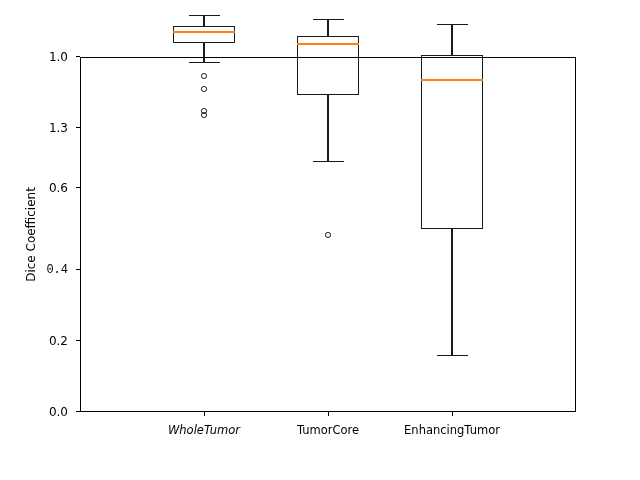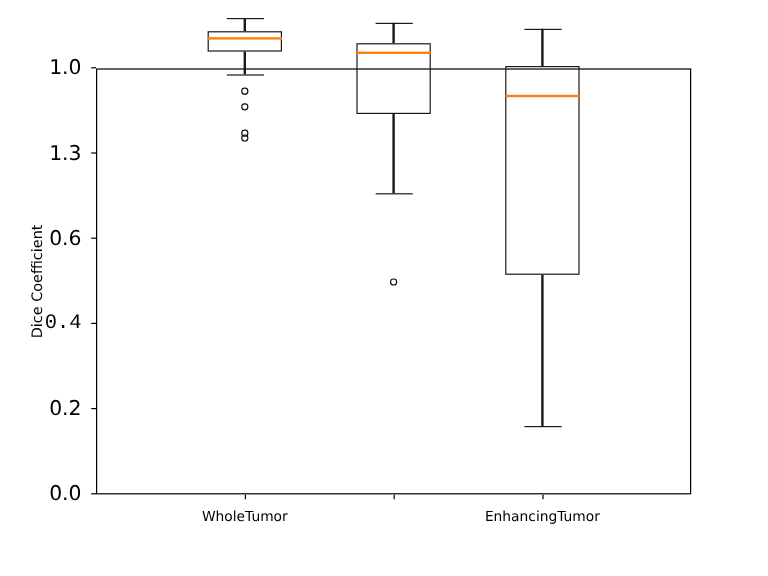--- a/index.html
+++ b/index.html
@@ -9,21 +9,21 @@
 
   
   #plot-area{position:absolute;left:80px;top:57px;width:496px;height:355px;
              border:1px solid #000000;box-sizing:border-box;background:#ffffff;}
 
   
   #y-axis-label{position:absolute;left:0;top:0;width:355px;height:18px;
       transform-origin:0 0;transform:translate(22px,412px) rotate(-90deg);
       text-align:center;font-size:12px;color:#000000;line-height:18px;white-space:nowrap;}
   .ytick{position:absolute;left:0;width:80px;height:14px;margin-top:-7px;}
-  .ytick .tlabel{position:absolute;right:12px;top:0;font-size:17px;color:#000;
+  .ytick .tlabel{position:absolute;right:12px;top:0;font-size:12px;color:#000;
       line-height:14px;text-align:right;white-space:nowrap;}
   .ytick .tmark{position:absolute;right:0;top:6px;width:4px;height:1px;background:#000;}
 
   
   .xtick{position:absolute;top:412px;height:40px;margin-left:-70px;width:140px;text-align:center;}
   .xtick .tmark{position:absolute;left:70px;top:0;width:1px;height:4px;background:#000;}
   .xtick .tlabel{position:absolute;left:0;top:11px;width:140px;font-size:11.5px;color:#000;white-space:nowrap;}
 
   
   .bp{position:absolute;top:0;height:355px;width:0;}
@@ -47,40 +47,41 @@
         <span class="tmark"></span>
       </div>
       <div class="ytick" style="top: 341px;">
         <span class="tlabel">0.2</span>
         <span class="tmark"></span>
       </div>
       <div class="ytick" style="top: 270px; font-family: Liberation Mono, monospace;">
         <span class="tlabel">0.4</span>
         <span class="tmark"></span>
       </div>
-      <div class="ytick" style="top: 199px;">
+      <div class="ytick" style="top: 188px;">
         <span class="tlabel">0.6</span>
         <span class="tmark"></span>
       </div>
       <div class="ytick" style="top: 128px;">
         <span class="tlabel">1.3</span>
         <span class="tmark"></span>
       </div>
       <div class="ytick" style="top: 57px;">
         <span class="tlabel">1.0</span>
         <span class="tmark"></span>
       </div>
     </div>
   <div id="x-axis">
-      <div class="xtick" style="left: 204px;">
+      <div class="xtick" style="left: 204px; font-style: italic;">
         <span class="tmark"></span>
         <span class="tlabel">WholeTumor</span>
       </div>
       <div class="xtick" style="left: 328px;">
         <span class="tmark"></span>
+        <span class="tlabel">TumorCore</span>
       </div>
       <div class="xtick" style="left: 452px; text-decoration: underline;">
         <span class="tmark"></span>
         <span class="tlabel">EnhancingTumor</span>
       </div>
     </div>
 
   <div id="plot-area"></div>
 
 <div class="bp" style="left: 204px;">

